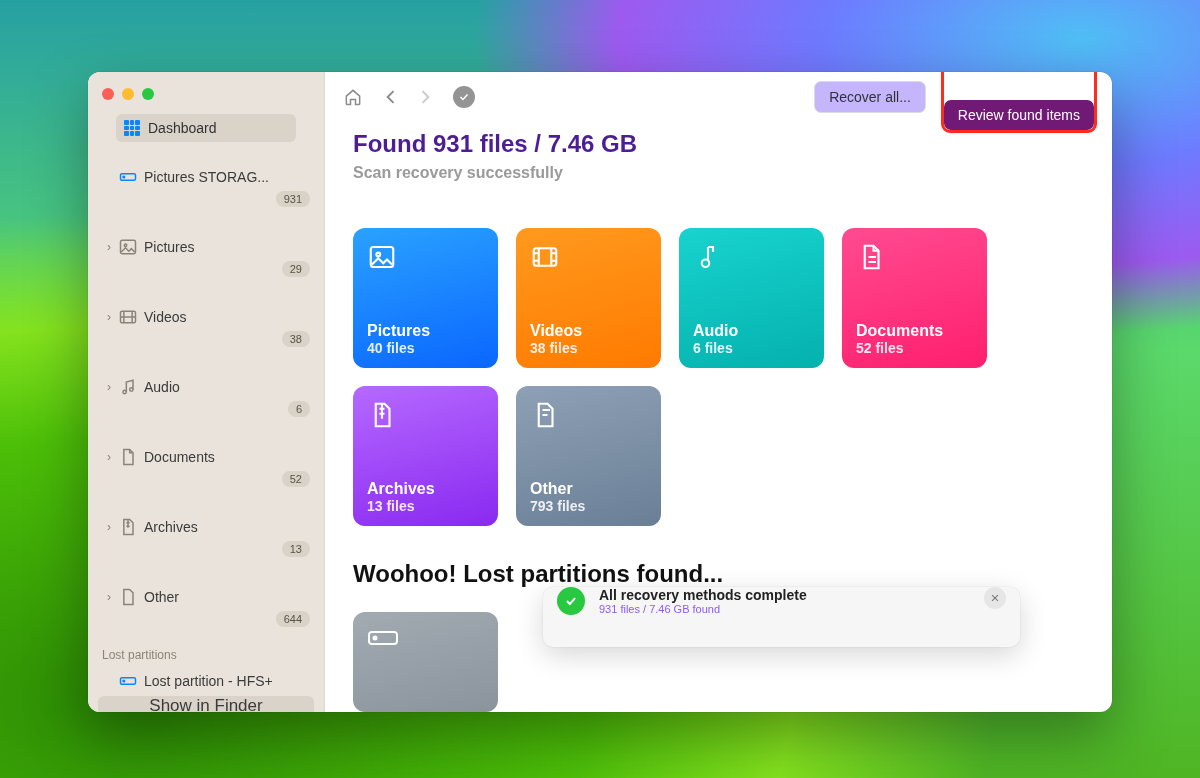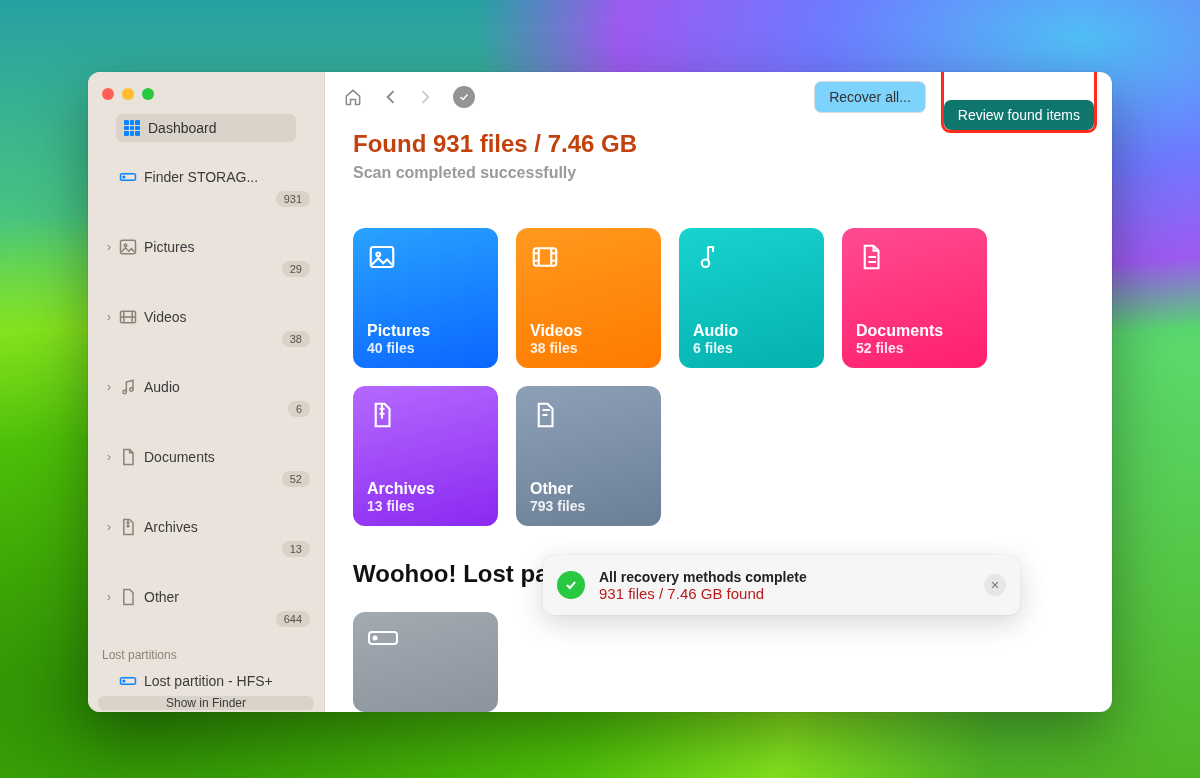--- a/index.html
+++ b/index.html
@@ -79,21 +79,21 @@
   .side-item .badge {
     background:#d8d2c7; color:#585247;
     border-radius:10px; font-size:11px;
     padding:2px 8px; min-width:22px; text-align:center;margin-top:44px;
   }
   .finder-btn {
     margin: auto 10px 4px;
     background:#d9d3c9;
     border:none; border-radius:6px;
     height:41px;
-    font-size:12px; color:#3b3b3b;
+    font-size:17px; color:#3b3b3b;
     cursor:pointer;
   }
   
   .main {
     flex:1; display:flex; flex-direction:column;
     position:relative;
   }
   .toolbar {
     height:50px;
     display:flex; align-items:center;
@@ -108,34 +108,34 @@
   .nav-pair { display:flex; gap:14px; }
   .circle-btn {
     width:22px; height:22px; border-radius:50%;
     background:#949494; display:flex; align-items:center; justify-content:center;
   }
   .circle-btn svg { width:12px; height:12px; fill:#fff; stroke:#fff; stroke-width:3; }
   .toolbar .spacer { flex:1; }
   .btn {
     border-radius:7px; font-size:14px;
     padding:7px 14px; cursor:pointer;
-    border:1px solid #dcdcdc; background:#7dd3fc; color:#333;
-  }
-  .btn.primary { background:#0f766e; color:#fff; border:none;margin-top:36px; }
+    border:1px solid #dcdcdc; background:#c4b5fd; color:#333;
+  }
+  .btn.primary { background:#701a75; color:#fff; border:none;margin-top:36px; }
   .highlight-wrap { position:relative; display:inline-block; }
   .highlight-wrap::after{
     content:""; position:absolute; inset:-3px;
     border:3px solid #ff2b1c; border-radius:9px; pointer-events:none;
   }
   .content {
     padding: 8px 28px 0;
     display:flex; flex-direction:column; gap:6px;
     overflow:hidden;
   }
-  .headline { font-size:24px; font-weight:700; color:#c2410c; }
+  .headline { font-size:24px; font-weight:700; color:#4c1d95; }
   .subhead { font-size:16px; font-weight:600; color:#9a9a9a; }
   .card-grid {
     margin-top:40px;
     display:grid;
     grid-template-columns: repeat(4, 145px);
     grid-auto-rows: 140px;
     gap: 18px;
   }
   .card {
     border-radius:12px;
@@ -163,35 +163,35 @@
     width:145px; height:100px;
     border-radius:12px;
     background: linear-gradient(165deg,#a2aab2 0%,#8b949c 100%);
     display:flex; align-items:flex-start;
     padding:14px;
   }
   .part-card svg { width:32px; height:24px; stroke:#fff; fill:none; stroke-width:2; }
   
   .toast {
     position:absolute;
-    left:218px; right:92px; top:483px;
+    left:218px; right:92px; top:515px;
     height:60px;
     background:#f6f6f6;
     border-radius:10px;
     box-shadow: 0 8px 28px rgba(0,0,0,.16), 0 0 0 .5px rgba(0,0,0,.06);
-    display:flex; align-items:center;
+    display:flex; 
     padding:0 14px; gap:14px;
   }
   .toast .check {
     width:28px; height:28px; border-radius:50%;
     background:#28c840; display:flex; align-items:center; justify-content:center;
   }
   .toast .check svg { width:14px; height:14px; stroke:#fff; stroke-width:3.5; fill:none; }
   .toast .t-title { font-size:14px; font-weight:700; color:#222; }
-  .toast .t-sub { font-size:15px; color:#b91c1c; }
+  .toast .t-sub { font-size:11px; color:#8b5cf6; }
   .toast .t-close {
     margin-left:auto;
     width:22px; height:22px; border-radius:50%;
     background:#e6e6e6; display:flex; align-items:center; justify-content:center;
     cursor:pointer;
   }
   .toast .t-close svg { width:10px; height:10px; stroke:#777; stroke-width:2.5; }
 </style>
 </head>
 <body>
@@ -225,21 +225,21 @@
 
 
       <div class="side-item">
         <span class="chev"></span>
         <span class="icon">
           <svg viewBox="0 0 24 24" fill="none" stroke="currentColor" stroke-width="1.8">
               <rect x="3" y="8" width="18" height="8" rx="2"></rect>
               <circle cx="7" cy="12" r="1" fill="currentColor"></circle>
             </svg>
         </span>
-        <span class="label">Finder STORAG...</span>
+        <span class="label">Pictures STORAG...</span>
         <span class="badge">931</span>
       </div>
 
       <div class="side-item">
         <span class="chev">›</span>
         <span class="icon gray">
           <svg viewBox="0 0 24 24" fill="none" stroke="currentColor" stroke-width="1.8">
               <rect x="3" y="4" width="18" height="16" rx="2"></rect>
               <circle cx="9" cy="10" r="1.5"></circle>
               <path d="M4 18l5-5 4 4 3-3 4 4"></path>
@@ -351,21 +351,21 @@
         </span>
         <span class="spacer"></span>
         <button class="btn">Recover all...</button>
         <span class="highlight-wrap">
           <button class="btn primary">Review found items</button>
         </span>
       </div>
 
       <div class="content">
         <div class="headline">Found 931 files / 7.46 GB</div>
-        <div class="subhead">Scan completed successfully</div>
+        <div class="subhead">Scan recovery successfully</div>
 
         <div class="card-grid">
           <div class="card c-pictures">
             <span class="c-icon"><svg viewBox="0 0 24 24">
                   <rect x="3" y="4" width="18" height="16" rx="2"></rect>
                   <circle cx="9" cy="10" r="1.5"></circle>
                   <path d="M4 18l5-5 4 4 3-3 4 4"></path>
                 </svg></span>
             <span class="c-title">Pictures</span>
             <span class="c-sub">40 files</span>

